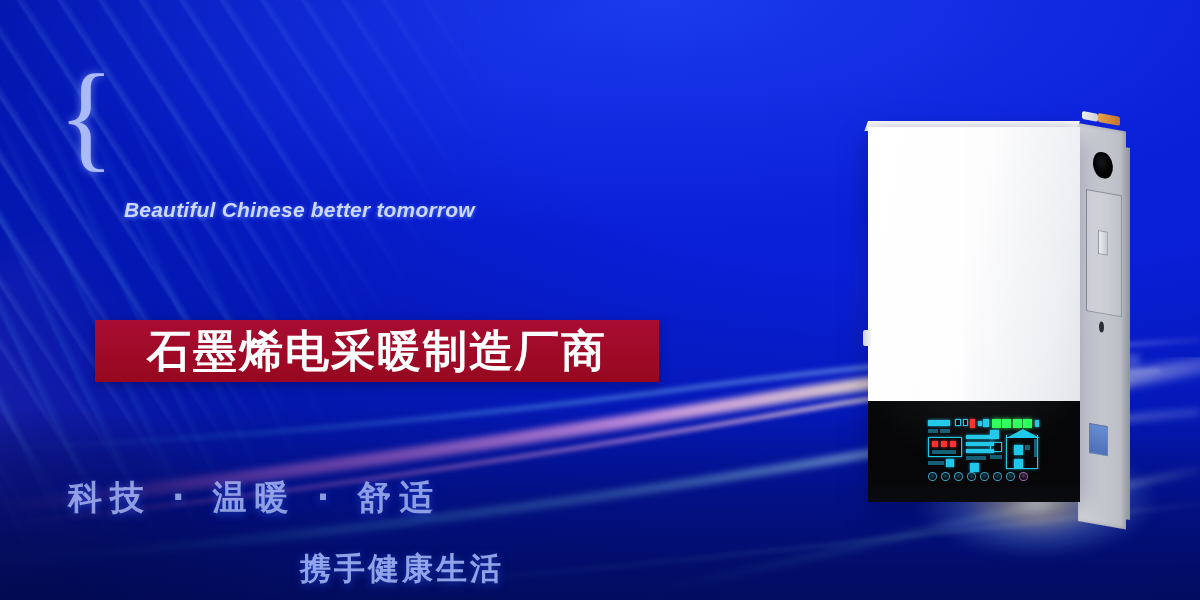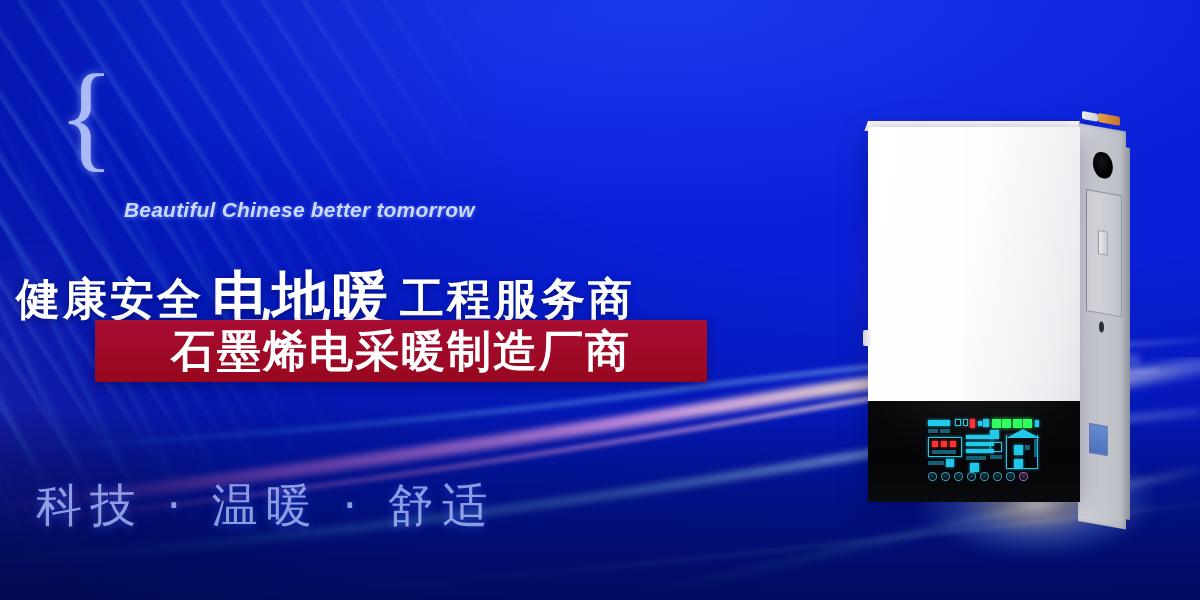--- a/index.html
+++ b/index.html
@@ -122,36 +122,36 @@
     position:absolute;left:16px;top:256px;
     white-space:nowrap;
     color:#ffffff;font-weight:700;
     font-family:"DejaVu Sans","Liberation Sans",sans-serif;
     text-shadow:0 2px 6px rgba(0,10,80,.55);
   }
   .headline .h-small{font-size:44px;letter-spacing:3px;}
   .headline .h-big{font-size:58px;letter-spacing:2px;padding:0 8px;position:relative;top:4px;}
 
   .redbar{
-    position:absolute;left:95px;top:320px;width:612px;height:62px;
+    position:absolute;left:95px;top:320px;width:564px;height:62px;
     background:linear-gradient(180deg,#a80c31 0%, #97081f 100%);
     box-shadow:0 3px 10px rgba(0,0,40,.35);
   }
   .redbar-text{
     position:absolute;left:0;top:0;width:100%;height:100%;
     display:flex;align-items:center;justify-content:center;
     color:#fff;font-size:44px;font-weight:700;letter-spacing:2px;
     font-family:"DejaVu Sans","Liberation Sans",sans-serif;
     white-space:nowrap;
   }
 
   
   .slogan1{
-    position:absolute;left:36px;top:475px;
-    font-size:46px;letter-spacing:8px;font-weight:400;
+    position:absolute;left:68px;top:475px;
+    font-size:34px;letter-spacing:8px;font-weight:700;
     color:rgba(190,205,255,.72);
     font-family:"DejaVu Sans","Liberation Sans",sans-serif;
     text-shadow:0 2px 8px rgba(60,100,255,.5);
     white-space:nowrap;
   }
   .slogan2{
     position:absolute;left:300px;top:548px;
     font-size:31px;letter-spacing:3px;font-weight:700;
     color:rgba(178,196,255,.80);
     font-family:"DejaVu Sans","Liberation Sans",sans-serif;
@@ -324,29 +324,27 @@
 
   <div class="corner-dark"></div>
   <div class="bottom-dark"></div>
   <div class="hotspot"></div>
 
   <div class="logo">
     <span class="brace">{</span>
     <div class="logo-en">Beautiful Chinese better tomorrow</div>
   </div>
 
-  <div class="headline">
-    <span class="h-small">健康安全</span><span class="h-big">电地暖</span><span class="h-small">工程服务商</span>
-  </div>
 
   <div class="redbar">
     <div class="redbar-text">石墨烯电采暖制造厂商</div>
   </div>
 
   <div class="slogan1">科技 · 温暖 · 舒适</div>
+  <div class="slogan2">携手健康生活</div>
 
   <div class="product">
 
     <div class="p-pipe2"></div>
     <div class="p-pipe"></div>
 
     <div class="p-side"></div>
     <div class="p-side-edge"></div>
     <div class="p-side-vent"></div>
     <div class="p-side-panel"></div>

